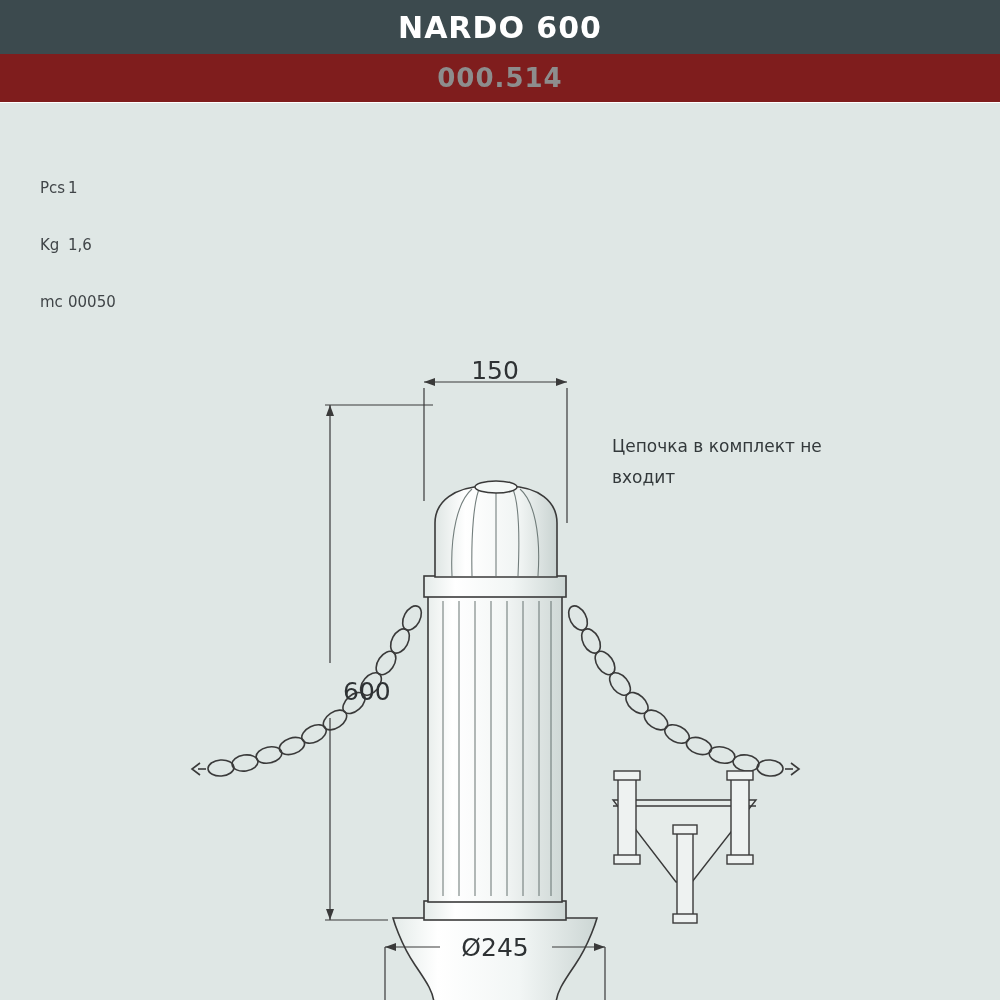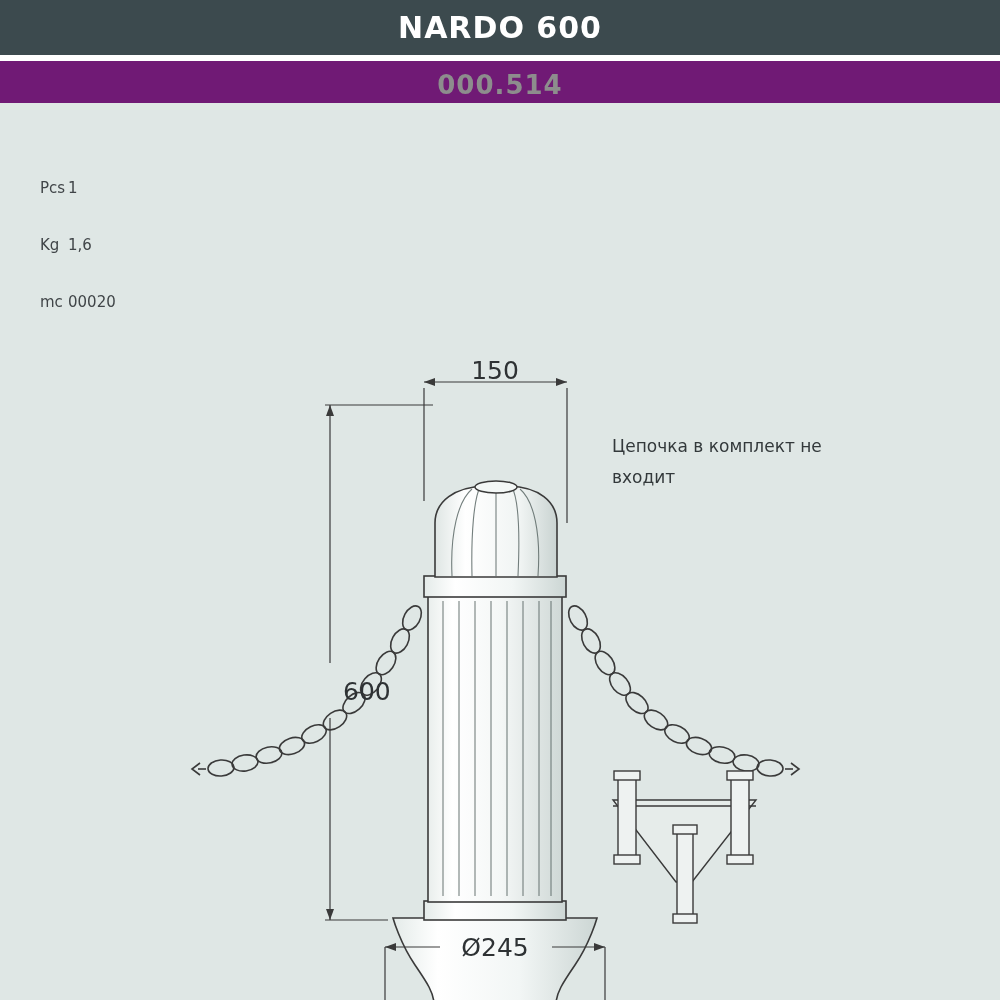--- a/index.html
+++ b/index.html
@@ -31,24 +31,24 @@
   }
   .title-bar .title {
     color: #ffffff;
     font-size: 30px;
     font-weight: bold;
     letter-spacing: 1px;
     font-family: "DejaVu Sans", sans-serif;
   }
   .code-bar {
     position: absolute;
-    left: 0; top: 61px;
+    left: 0; top: 54px;
     width: 1000px;
     height: 48px;
-    background: #701a75;
+    background: #7f1d1d;
     display: flex;
     align-items: center;
     justify-content: center;
   }
   .code-bar .code {
     color: #8d8d8d;
     font-size: 26px;
     font-weight: bold;
     letter-spacing: 1px;
   }
@@ -97,21 +97,21 @@
 
   <div class="code-bar">
     <span class="code">000.514</span>
   </div>
 
   <div class="drawing-area">
 
     <div class="specs">
       <span class="spec-row"><span class="k">Pcs</span><span>1</span></span>
       <span class="spec-row"><span class="k">Kg</span><span>1,6</span></span>
-      <span class="spec-row"><span class="k">mc</span><span>00020</span></span>
+      <span class="spec-row"><span class="k">mc</span><span>00050</span></span>
     </div>
 
     <svg class="dwg" viewBox="0 0 1000 897">
       <defs>
         <linearGradient id="bodyGrad" x1="0" y1="0" x2="1" y2="0">
           <stop offset="0%" stop-color="#e9eeec"></stop>
           <stop offset="18%" stop-color="#ffffff"></stop>
           <stop offset="55%" stop-color="#f4f7f6"></stop>
           <stop offset="100%" stop-color="#cfd8d6"></stop>
         </linearGradient>

